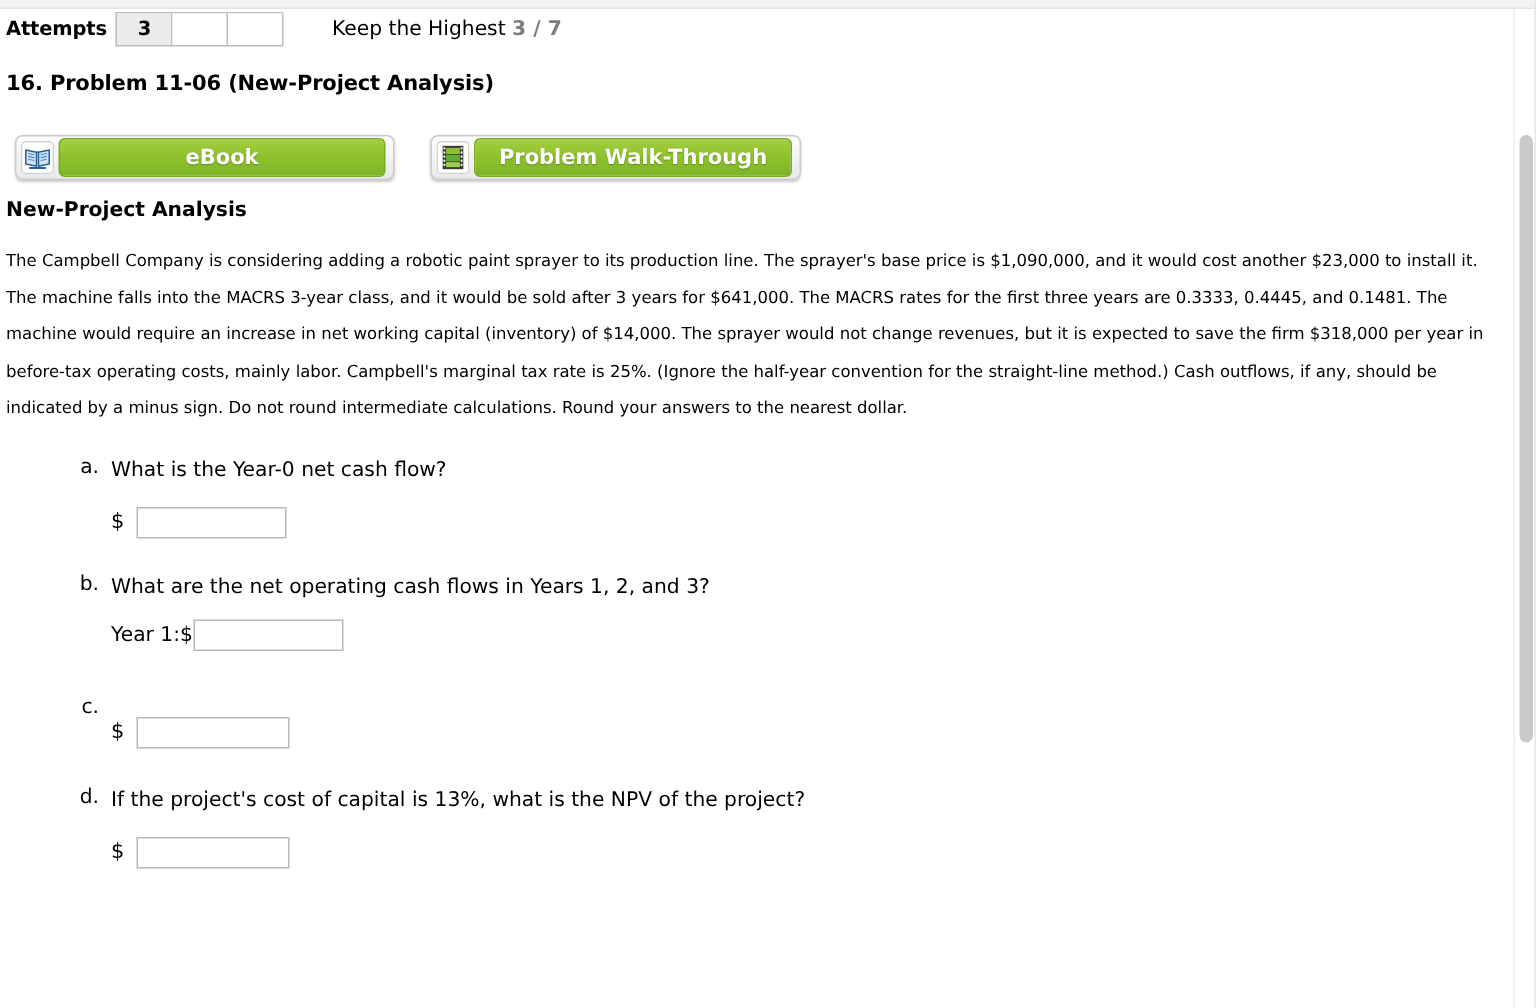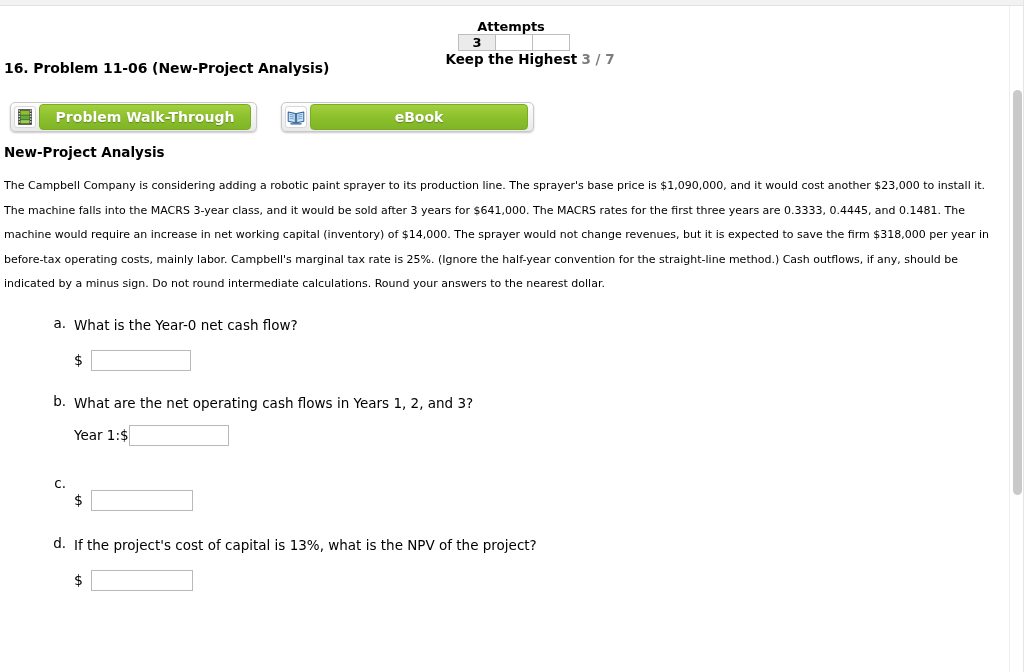--- a/index.html
+++ b/index.html
@@ -23,22 +23,21 @@
     background: #f2f2f2;
     border-bottom: 1px solid #e3e3e3;
   }
 
   
   .attempt-bar {
     display: flex;
     align-items: center;
     height: 24px;
     padding-left: 4px;
-    margin-top: 13px;
-    flex-direction: column;
+    margin-top: 1px;
   }
   .attempts-label {
     font-weight: bold;
     font-size: 13px;
     margin-right: 6px;
     letter-spacing: -0.1px;
   }
   .attempts-table {
     display: flex;
     border: 1px solid #bdbdbd;
@@ -57,21 +56,21 @@
   }
   .attempts-cell.filled {
     background: #ebebeb;
   }
   .keep-highest {
     margin-left: 32px;
     font-size: 13.5px;
     white-space: nowrap;
   }
   .keep-highest .kh-label {
-    font-weight: bold;
+    font-weight: normal;
     color: #000;
   }
   .keep-highest .kh-score {
     color: #7d7d7d;
     font-weight: bold;
   }
 
   
   .problem-title {
     font-weight: bold;
@@ -260,20 +259,33 @@
   </div>
   <div class="keep-highest">
     <span class="kh-label">Keep the Highest</span>
     <span class="kh-score">3 / 7</span>
   </div>
 </div>
 
 <div class="problem-title">16.  Problem 11-06 (New-Project Analysis)</div>
 
 <div class="btn-row">
+
+  <div class="pill pill-ebook">
+    <svg class="pill-icon" viewBox="0 0 24 24">
+      <rect x="0.5" y="0.5" width="23" height="23" rx="3" fill="#ffffff" stroke="#d2d2d2"></rect>
+      <path d="M3.5 6.5 L11.3 8.1 L11.3 18.3 L3.5 16.7 Z" fill="#cfe4f5" stroke="#2a5f96" stroke-width="1.1" stroke-linejoin="round"></path>
+      <path d="M20.5 6.5 L12.7 8.1 L12.7 18.3 L20.5 16.7 Z" fill="#cfe4f5" stroke="#2a5f96" stroke-width="1.1" stroke-linejoin="round"></path>
+      <path d="M11.3 8.1 L12.7 8.1" stroke="#2a5f96" stroke-width="1.1"></path>
+      <path d="M5.2 9.1 L9.7 10.0 M5.2 11.2 L9.7 12.1 M5.2 13.3 L9.7 14.2" stroke="#4a86c0" stroke-width="0.8"></path>
+      <path d="M14.3 10.0 L18.8 9.1 M14.3 12.1 L18.8 11.2 M14.3 14.2 L18.8 13.3" stroke="#4a86c0" stroke-width="0.8"></path>
+      <path d="M6.5 19.6 L17.5 19.6" stroke="#2a5f96" stroke-width="1.4" stroke-linecap="round"></path>
+    </svg>
+    <div class="pill-green">eBook</div>
+  </div>
 
   <div class="pill pill-walk">
     <svg class="pill-icon" viewBox="0 0 24 24">
       <rect x="0.5" y="0.5" width="23" height="23" rx="3" fill="#ffffff" stroke="#d2d2d2"></rect>
       <rect x="4.5" y="3.5" width="15" height="17" fill="#3a3a3a"></rect>
       <rect x="7" y="5" width="10" height="4.6" fill="#8cc02c"></rect>
       <rect x="7" y="10.2" width="10" height="4.6" fill="#5fae3a"></rect>
       <rect x="7" y="15.4" width="10" height="3.6" fill="#9ccf4a"></rect>
       <g fill="#ffffff">
         <rect x="5.1" y="4.6" width="1.3" height="1.5"></rect>
@@ -284,33 +296,20 @@
         <rect x="17.6" y="4.6" width="1.3" height="1.5"></rect>
         <rect x="17.6" y="7.6" width="1.3" height="1.5"></rect>
         <rect x="17.6" y="10.6" width="1.3" height="1.5"></rect>
         <rect x="17.6" y="13.6" width="1.3" height="1.5"></rect>
         <rect x="17.6" y="16.6" width="1.3" height="1.5"></rect>
       </g>
     </svg>
     <div class="pill-green">Problem Walk-Through</div>
   </div>
 
-  <div class="pill pill-ebook">
-    <svg class="pill-icon" viewBox="0 0 24 24">
-      <rect x="0.5" y="0.5" width="23" height="23" rx="3" fill="#ffffff" stroke="#d2d2d2"></rect>
-      <path d="M3.5 6.5 L11.3 8.1 L11.3 18.3 L3.5 16.7 Z" fill="#cfe4f5" stroke="#2a5f96" stroke-width="1.1" stroke-linejoin="round"></path>
-      <path d="M20.5 6.5 L12.7 8.1 L12.7 18.3 L20.5 16.7 Z" fill="#cfe4f5" stroke="#2a5f96" stroke-width="1.1" stroke-linejoin="round"></path>
-      <path d="M11.3 8.1 L12.7 8.1" stroke="#2a5f96" stroke-width="1.1"></path>
-      <path d="M5.2 9.1 L9.7 10.0 M5.2 11.2 L9.7 12.1 M5.2 13.3 L9.7 14.2" stroke="#4a86c0" stroke-width="0.8"></path>
-      <path d="M14.3 10.0 L18.8 9.1 M14.3 12.1 L18.8 11.2 M14.3 14.2 L18.8 13.3" stroke="#4a86c0" stroke-width="0.8"></path>
-      <path d="M6.5 19.6 L17.5 19.6" stroke="#2a5f96" stroke-width="1.4" stroke-linecap="round"></path>
-    </svg>
-    <div class="pill-green">eBook</div>
-  </div>
-
 </div>
 
 <div class="section-heading">New-Project Analysis</div>
 
 <div class="body-text">The Campbell Company is considering adding a robotic paint sprayer to its production line. The sprayer's base price is $1,090,000, and it would cost another $23,000 to install it. The machine falls into the MACRS 3-year class, and it would be sold after 3 years for $641,000. The MACRS rates for the first three years are 0.3333, 0.4445, and 0.1481. The machine would require an increase in net working capital (inventory) of $14,000. The sprayer would not change revenues, but it is expected to save the firm $318,000 per year in before-tax operating costs, mainly labor. Campbell's marginal tax rate is 25%. (Ignore the half-year convention for the straight-line method.) Cash outflows, if any, should be indicated by a minus sign. Do not round intermediate calculations. Round your answers to the nearest dollar.</div>
 
 <ul class="q-list">
 
   <li class="q-item sp-a">
     <span class="q-marker">a.</span>

